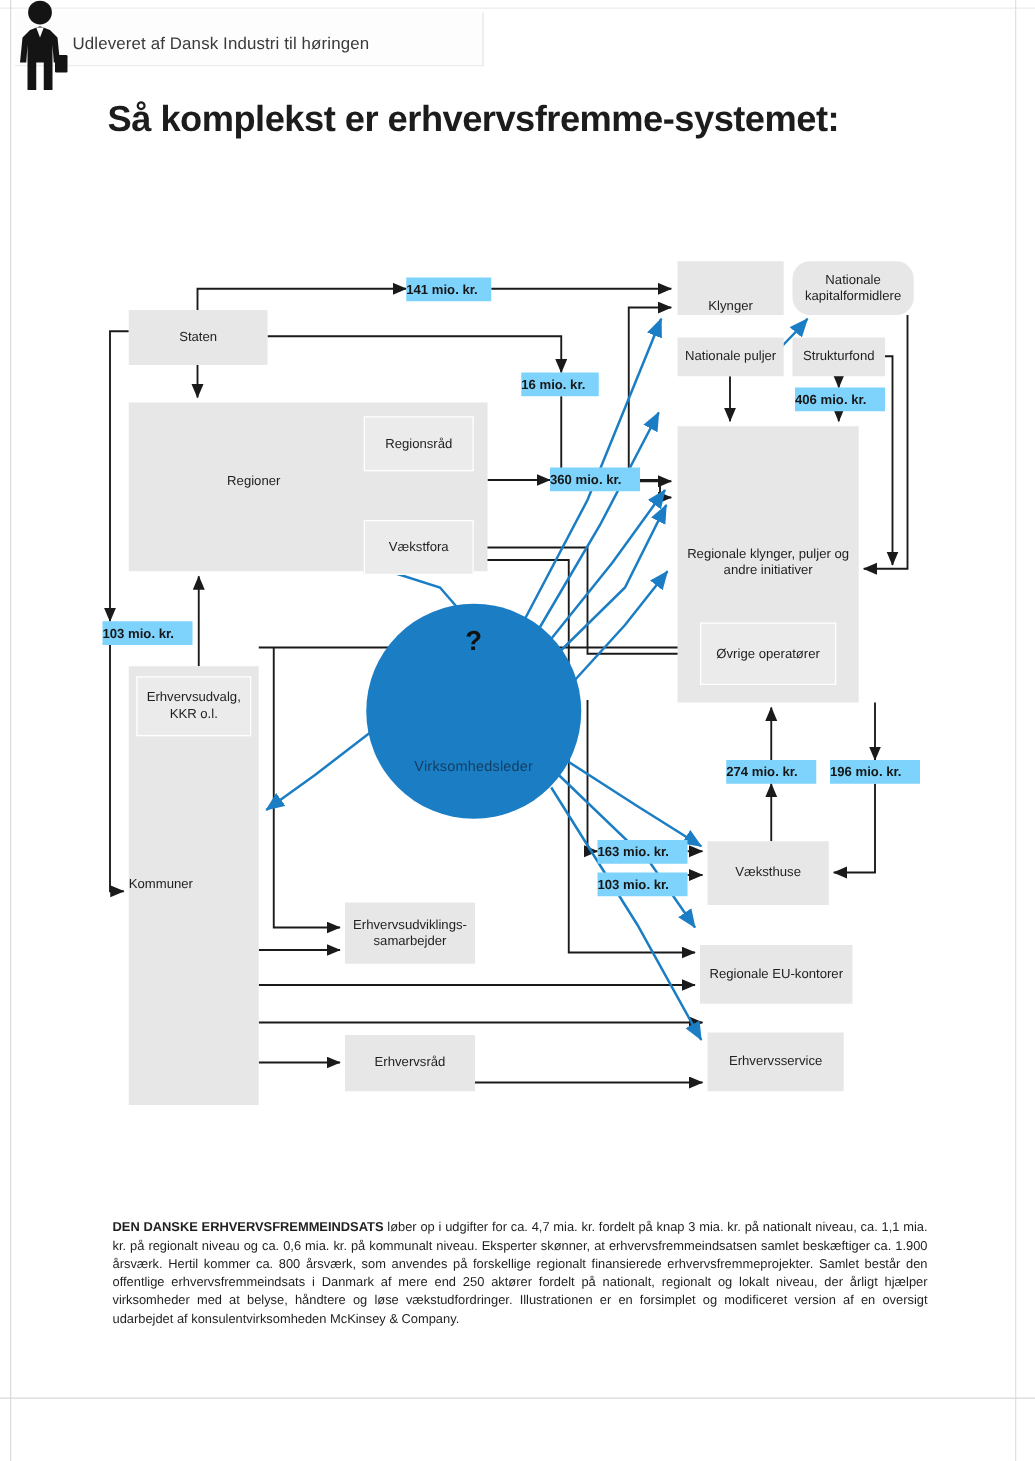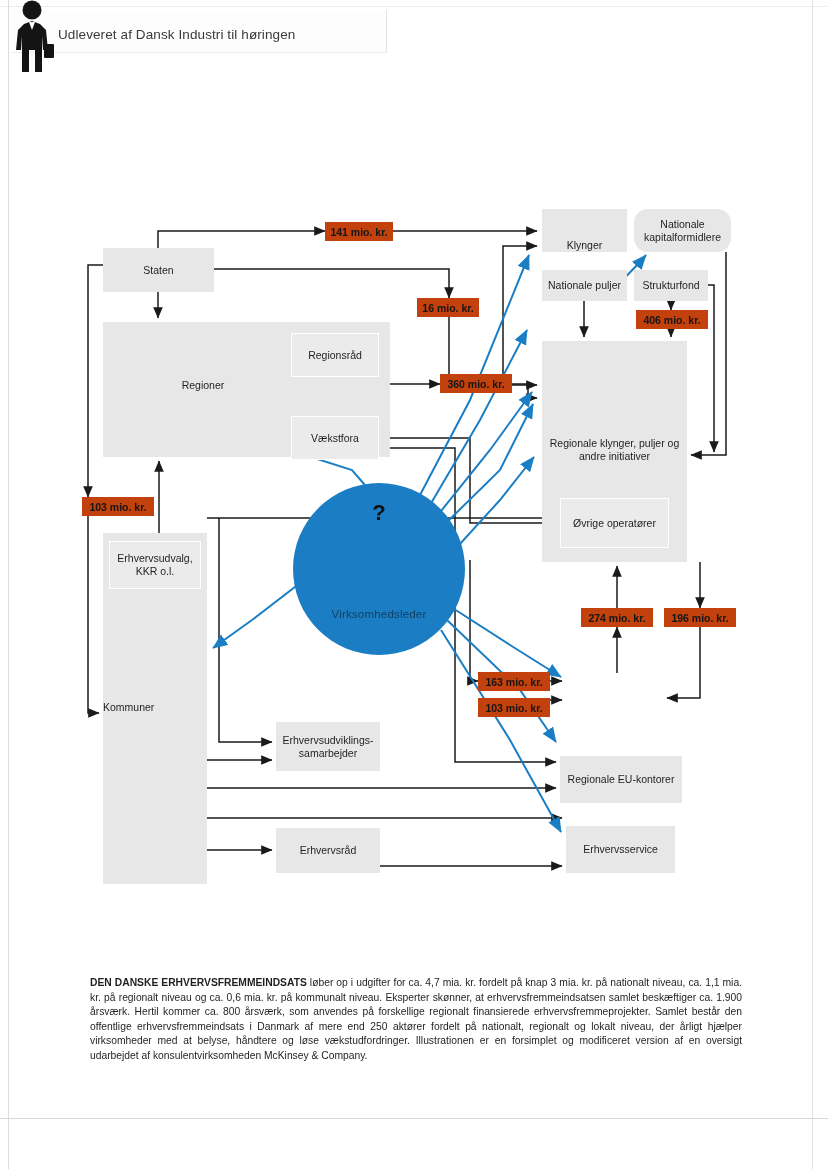--- a/index.html
+++ b/index.html
@@ -45,22 +45,22 @@
     position: absolute;
     background: #e7e7e7;
     display: flex; align-items: center; justify-content: center;
     text-align: center;
     font-size: 10.5px; line-height: 13px; color: #1f1f1f;
     box-sizing: border-box;
   }
   .node.inner { background: #ebebeb; border: 1.5px solid #ffffff; }
   .money {
     position: absolute;
-    background: #c2410c;
-    display: flex; align-items: center; justify-content: center;
+    background: #7dd3fc;
+    display: flex; align-items: center; justify-content: flex-start;
     font-size: 10.5px; color: #161616; font-weight: 600; white-space: nowrap;
     box-sizing: border-box;
   }
   .label-top { align-items: flex-start; padding-top: 24px; }
 
   
   #hero-circle {
     position: absolute; left: 293px; top: 483px; width: 172px; height: 172px;
     border-radius: 50%; background: #1b7ec4;
   }
@@ -86,20 +86,21 @@
 
 <div id="page">
 
   <div id="scan-edge-top"></div>
   <div id="scan-edge-left"></div>
   <div id="scan-edge-right"></div>
   <div id="scan-edge-bottom"></div>
 
   <div id="hdr-band"></div>
   <div id="doc-header">Udleveret af Dansk Industri til høringen</div>
+  <div id="doc-title">Så komplekst er erhvervsfremme-systemet:</div>
 
   <div id="diagram">
 
     <svg width="828" height="1169">
       <defs>
         <marker id="ab" markerWidth="9" markerHeight="9" refX="7.2" refY="3.2" orient="auto">
           <path d="M0,0 L7.6,3.2 L0,6.4 z" fill="#1a1a1a"></path>
         </marker>
         <marker id="abl" markerWidth="9" markerHeight="9" refX="7.2" refY="3.2" orient="auto">
           <path d="M0,0 L7.6,3.2 L0,6.4 z" fill="#1b7ec4"></path>
@@ -234,20 +235,23 @@
 
     <div class="node" style="left:542px;top:341px;width:145px;height:221px;white-space:pre-line;">
       <span style="position:absolute;left:0;top:96px;width:145px;text-align:center;">Regionale klynger, puljer og
 andre initiativer</span>
     </div>
 
     <div class="node inner" style="left:560px;top:498px;width:109px;height:50px;">
       <span>Øvrige operatører</span>
     </div>
 
+    <div class="node" style="left:566px;top:673px;width:97px;height:51px;">
+      <span>Væksthuse</span>
+    </div>
 
     <div class="node" style="left:560px;top:756px;width:122px;height:47px;">
       <span>Regionale EU-kontorer</span>
     </div>
 
     <div class="node" style="left:566px;top:826px;width:109px;height:47px;">
       <span>Erhvervsservice</span>
     </div>
 
     <div class="money" style="left:325px;top:222px;width:68px;height:19px;">

